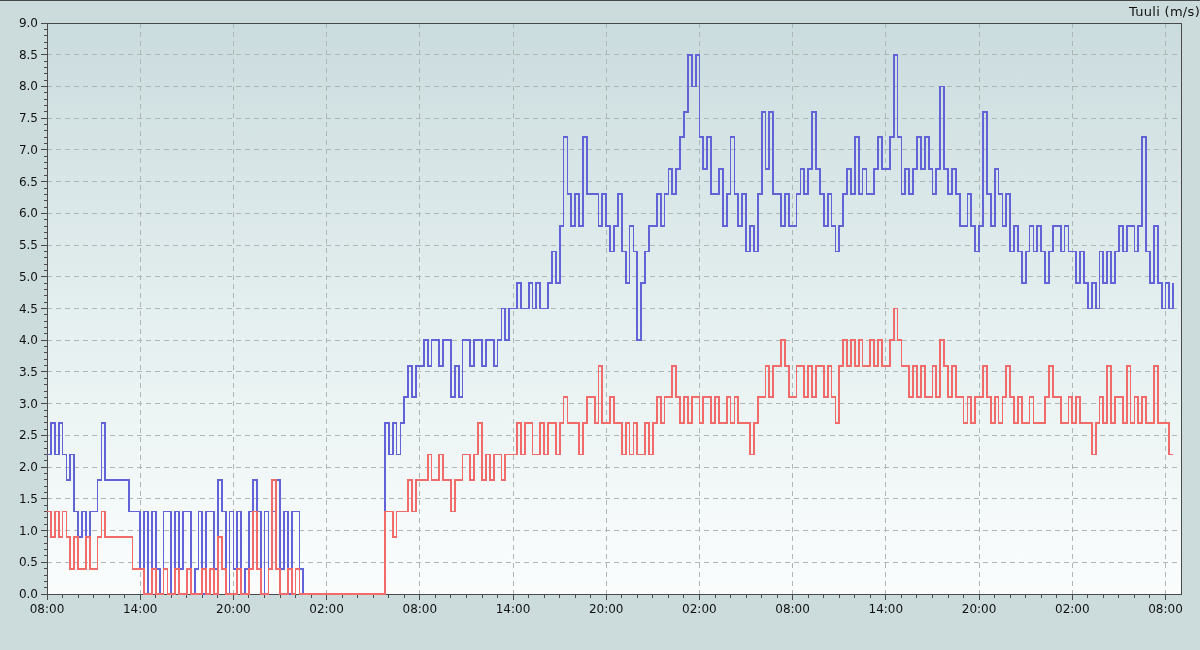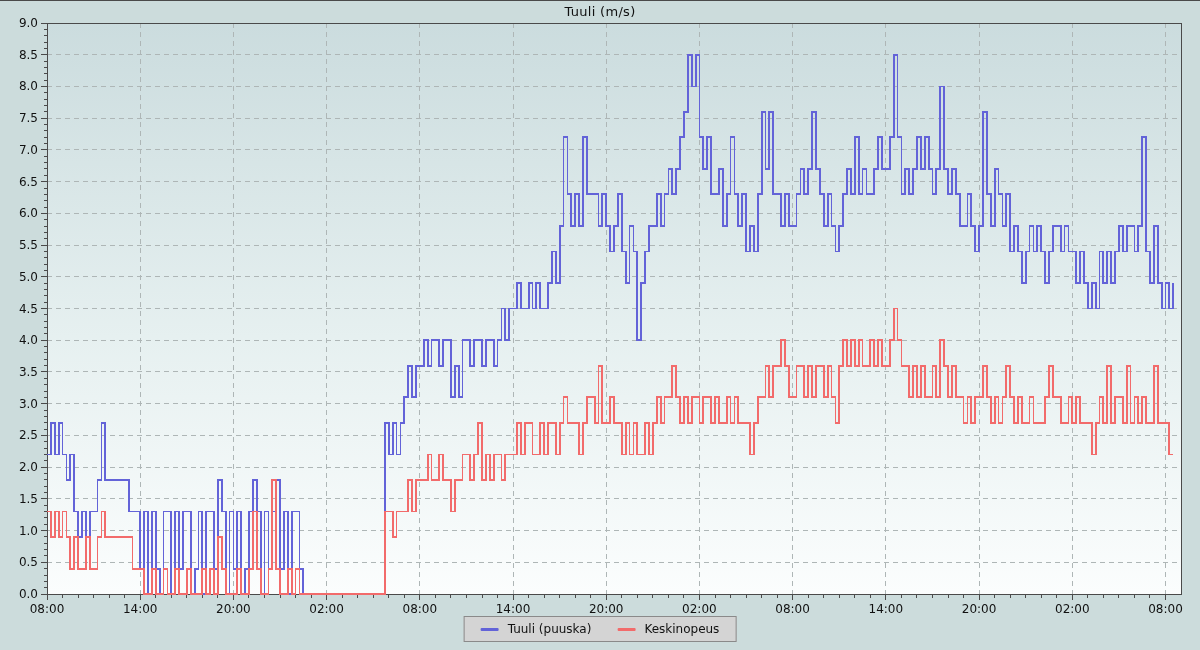--- a/index.html
+++ b/index.html
@@ -7,21 +7,21 @@
     position:relative;
     width:1200px;height:650px;
     background:#ccdcdc;
     border-top:1px solid #4a4a4a;
     box-sizing:border-box;
     font-family:"DejaVu Sans","Liberation Sans",sans-serif;
     overflow:hidden;
   }
   .chart-title{
     position:absolute;top:3px;left:0;width:1200px;
-    text-align:center;font-size:13px;color:#111;
+    text-align:right;font-size:13px;color:#111;
     letter-spacing:0.3px;
   }
   #chart{position:absolute;top:0;left:0;}
   svg text{font-family:"DejaVu Sans","Liberation Sans",sans-serif;font-size:12px;fill:#111;}
   .legend{
     position:absolute;top:615px;left:50%;transform:translateX(-50%);
     display:inline-flex;align-items:center;gap:26px;
     padding:5px 16px;
     font-size:12px;color:#111;
     white-space:nowrap;
@@ -275,23 +275,13 @@
         <text x="699.4" y="612" text-anchor="middle">02:00</text>
         <text x="792.6" y="612" text-anchor="middle">08:00</text>
         <text x="885.8" y="612" text-anchor="middle">14:00</text>
         <text x="979.1" y="612" text-anchor="middle">20:00</text>
         <text x="1072.3" y="612" text-anchor="middle">02:00</text>
         <text x="1165.5" y="612" text-anchor="middle">08:00</text>
       </g>
       <path d="M47 453.4H50.9V421.7H54.8V453.4H58.7V421.7H62.5V453.4H66.4V478.8H70.3V453.4H74.2V510.5H78.1V535.9H82V510.5H85.8V535.9H89.7V510.5H93.6V510.5H97.5V478.8H101.4V421.7H105.3V478.8H109.1V478.8H113V478.8H116.9V478.8H120.8V478.8H124.7V478.8H128.6V510.5H132.4V510.5H136.3V510.5H140.2V567.6H144.1V510.5H148V593H151.9V510.5H155.7V567.6H159.6V593H163.5V510.5H167.4V510.5H171.3V593H175.2V510.5H179V567.6H182.9V510.5H186.8V510.5H190.7V593H194.6V567.6H198.5V510.5H202.3V593H206.2V510.5H210.1V510.5H214V567.6H217.9V478.8H221.8V510.5H225.6V593H229.5V510.5H233.4V567.6H237.3V510.5H241.2V593H245.1V567.6H248.9V510.5H252.8V478.8H256.7V510.5H260.6V593H264.5V510.5H268.4V567.6H272.2V510.5H276.1V478.8H280V567.6H283.9V510.5H287.8V593H291.7V510.5H295.5V510.5H299.4V567.6H303.3V593H307.2V593H311.1V593H315V593H318.8V593H322.7V593H326.6V593H330.5V593H334.4V593H338.3V593H342.2V593H346V593H349.9V593H353.8V593H357.7V593H361.6V593H365.5V593H369.3V593H373.2V593H377.1V593H381V593H384.9V421.7H388.8V453.4H392.6V421.7H396.5V453.4H400.4V421.7H404.3V396.3H408.2V364.6H412.1V396.3H415.9V364.6H419.8V364.6H423.7V339.2H427.6V364.6H431.5V339.2H435.4V339.2H439.2V364.6H443.1V339.2H447V339.2H450.9V396.3H454.8V364.6H458.7V396.3H462.5V339.2H466.4V339.2H470.3V364.6H474.2V339.2H478.1V339.2H482V364.6H485.8V339.2H489.7V339.2H493.6V364.6H497.5V339.2H501.4V307.5H505.3V339.2H509.1V307.5H513V307.5H516.9V282.1H520.8V307.5H524.7V307.5H528.6V282.1H532.4V307.5H536.3V282.1H540.2V307.5H544.1V307.5H548V282.1H551.9V250.4H555.7V282.1H559.6V225H563.5V136.2H567.4V193.3H571.3V225H575.2V193.3H579V225H582.9V136.2H586.8V193.3H590.7V193.3H594.6V193.3H598.5V225H602.3V193.3H606.2V225H610.1V250.4H614V225H617.9V193.3H621.8V250.4H625.7V282.1H629.5V225H633.4V250.4H637.3V339.2H641.2V282.1H645.1V250.4H649V225H652.8V225H656.7V193.3H660.6V225H664.5V193.3H668.4V167.9H672.3V193.3H676.1V167.9H680V136.2H683.9V110.8H687.8V53.7H691.7V85.4H695.6V53.7H699.4V136.2H703.3V167.9H707.2V136.2H711.1V193.3H715V193.3H718.9V167.9H722.7V225H726.6V193.3H730.5V136.2H734.4V193.3H738.3V225H742.2V193.3H746V250.4H749.9V225H753.8V250.4H757.7V193.3H761.6V110.8H765.5V167.9H769.3V110.8H773.2V193.3H777.1V193.3H781V225H784.9V193.3H788.8V225H792.6V225H796.5V193.3H800.4V167.9H804.3V193.3H808.2V167.9H812.1V110.8H815.9V167.9H819.8V193.3H823.7V225H827.6V193.3H831.5V225H835.4V250.4H839.2V225H843.1V193.3H847V167.9H850.9V193.3H854.8V136.2H858.7V193.3H862.5V167.9H866.4V193.3H870.3V193.3H874.2V167.9H878.1V136.2H882V167.9H885.8V167.9H889.7V136.2H893.6V53.7H897.5V136.2H901.4V193.3H905.3V167.9H909.2V193.3H913V167.9H916.9V136.2H920.8V167.9H924.7V136.2H928.6V167.9H932.5V193.3H936.3V167.9H940.2V85.4H944.1V167.9H948V193.3H951.9V167.9H955.8V193.3H959.6V225H963.5V225H967.4V193.3H971.3V225H975.2V250.4H979.1V225H982.9V110.8H986.8V193.3H990.7V225H994.6V167.9H998.5V193.3H1002.4V225H1006.2V193.3H1010.1V250.4H1014V225H1017.9V250.4H1021.8V282.1H1025.7V250.4H1029.5V225H1033.4V250.4H1037.3V225H1041.2V250.4H1045.1V282.1H1049V250.4H1052.8V225H1056.7V225H1060.6V250.4H1064.5V225H1068.4V250.4H1072.3V250.4H1076.1V282.1H1080V250.4H1083.9V282.1H1087.8V307.5H1091.7V282.1H1095.6V307.5H1099.4V250.4H1103.3V282.1H1107.2V250.4H1111.1V282.1H1115V250.4H1118.9V225H1122.7V250.4H1126.6V225H1130.5V225H1134.4V250.4H1138.3V225H1142.2V136.2H1146V250.4H1149.9V282.1H1153.8V225H1157.7V282.1H1161.6V307.5H1165.5V282.1H1169.3V307.5H1173.2V282.1" fill="none" stroke="#6363d8" stroke-width="1.8" shape-rendering="crispEdges"></path>
       <path d="M47 510.5H50.9V535.9H54.8V510.5H58.7V535.9H62.5V510.5H66.4V535.9H70.3V567.6H74.2V535.9H78.1V567.6H82V567.6H85.8V535.9H89.7V567.6H93.6V567.6H97.5V535.9H101.4V510.5H105.3V535.9H109.1V535.9H113V535.9H116.9V535.9H120.8V535.9H124.7V535.9H128.6V535.9H132.4V567.6H136.3V567.6H140.2V567.6H144.1V593H148V593H151.9V567.6H155.7V593H159.6V593H163.5V567.6H167.4V593H171.3V593H175.2V567.6H179V593H182.9V593H186.8V567.6H190.7V593H194.6V593H198.5V593H202.3V567.6H206.2V593H210.1V567.6H214V593H217.9V535.9H221.8V567.6H225.6V593H229.5V593H233.4V593H237.3V567.6H241.2V593H245.1V593H248.9V567.6H252.8V510.5H256.7V567.6H260.6V593H264.5V593H268.4V567.6H272.2V478.8H276.1V567.6H280V593H283.9V593H287.8V567.6H291.7V593H295.5V567.6H299.4V593H303.3V593H307.2V593H311.1V593H315V593H318.8V593H322.7V593H326.6V593H330.5V593H334.4V593H338.3V593H342.2V593H346V593H349.9V593H353.8V593H357.7V593H361.6V593H365.5V593H369.3V593H373.2V593H377.1V593H381V593H384.9V510.5H388.8V510.5H392.6V535.9H396.5V510.5H400.4V510.5H404.3V510.5H408.2V478.8H412.1V510.5H415.9V478.8H419.8V478.8H423.7V478.8H427.6V453.4H431.5V478.8H435.4V478.8H439.2V453.4H443.1V478.8H447V478.8H450.9V510.5H454.8V478.8H458.7V478.8H462.5V453.4H466.4V453.4H470.3V478.8H474.2V453.4H478.1V421.7H482V478.8H485.8V453.4H489.7V478.8H493.6V453.4H497.5V453.4H501.4V478.8H505.3V453.4H509.1V453.4H513V453.4H516.9V421.7H520.8V453.4H524.7V421.7H528.6V421.7H532.4V453.4H536.3V453.4H540.2V421.7H544.1V453.4H548V421.7H551.9V421.7H555.7V453.4H559.6V421.7H563.5V396.3H567.4V421.7H571.3V421.7H575.2V421.7H579V453.4H582.9V421.7H586.8V396.3H590.7V396.3H594.6V421.7H598.5V364.6H602.3V421.7H606.2V421.7H610.1V396.3H614V421.7H617.9V421.7H621.8V453.4H625.7V421.7H629.5V453.4H633.4V421.7H637.3V453.4H641.2V453.4H645.1V421.7H649V453.4H652.8V421.7H656.7V396.3H660.6V421.7H664.5V396.3H668.4V396.3H672.3V364.6H676.1V396.3H680V421.7H683.9V396.3H687.8V421.7H691.7V396.3H695.6V396.3H699.4V421.7H703.3V396.3H707.2V396.3H711.1V421.7H715V396.3H718.9V421.7H722.7V421.7H726.6V396.3H730.5V421.7H734.4V396.3H738.3V421.7H742.2V421.7H746V421.7H749.9V453.4H753.8V421.7H757.7V396.3H761.6V396.3H765.5V364.6H769.3V396.3H773.2V364.6H777.1V364.6H781V339.2H784.9V364.6H788.8V396.3H792.6V396.3H796.5V364.6H800.4V364.6H804.3V396.3H808.2V364.6H812.1V396.3H815.9V364.6H819.8V364.6H823.7V396.3H827.6V364.6H831.5V396.3H835.4V421.7H839.2V364.6H843.1V339.2H847V364.6H850.9V339.2H854.8V364.6H858.7V339.2H862.5V364.6H866.4V364.6H870.3V339.2H874.2V364.6H878.1V339.2H882V364.6H885.8V364.6H889.7V339.2H893.6V307.5H897.5V339.2H901.4V364.6H905.3V364.6H909.2V396.3H913V364.6H916.9V396.3H920.8V364.6H924.7V396.3H928.6V396.3H932.5V364.6H936.3V396.3H940.2V339.2H944.1V364.6H948V396.3H951.9V364.6H955.8V396.3H959.6V396.3H963.5V421.7H967.4V396.3H971.3V421.7H975.2V396.3H979.1V396.3H982.9V364.6H986.8V396.3H990.7V421.7H994.6V396.3H998.5V421.7H1002.4V396.3H1006.2V364.6H1010.1V396.3H1014V421.7H1017.9V396.3H1021.8V421.7H1025.7V421.7H1029.5V396.3H1033.4V421.7H1037.3V421.7H1041.2V421.7H1045.1V396.3H1049V364.6H1052.8V396.3H1056.7V396.3H1060.6V421.7H1064.5V421.7H1068.4V396.3H1072.3V421.7H1076.1V396.3H1080V421.7H1083.9V421.7H1087.8V421.7H1091.7V453.4H1095.6V421.7H1099.4V396.3H1103.3V421.7H1107.2V364.6H1111.1V421.7H1115V396.3H1118.9V396.3H1122.7V421.7H1126.6V364.6H1130.5V421.7H1134.4V396.3H1138.3V421.7H1142.2V396.3H1146V421.7H1149.9V421.7H1153.8V364.6H1157.7V421.7H1161.6V421.7H1165.5V421.7H1169.3V453.4H1173.2V453.4" fill="none" stroke="#f26b6b" stroke-width="1.8" shape-rendering="crispEdges"></path>
     </svg>
-  <div class="legend" style="background: rgb(212, 212, 212); border: 1px solid rgb(138, 138, 138);">
-    <span class="legend-item">
-      <span class="swatch" style="background: rgb(99, 99, 216);"></span>
-      <span>Tuuli (puuska)</span>
-    </span>
-    <span class="legend-item">
-      <span class="swatch" style="background: rgb(242, 107, 107);"></span>
-      <span>Keskinopeus</span>
-    </span>
-  </div>
 </div>
 
 </body></html>

